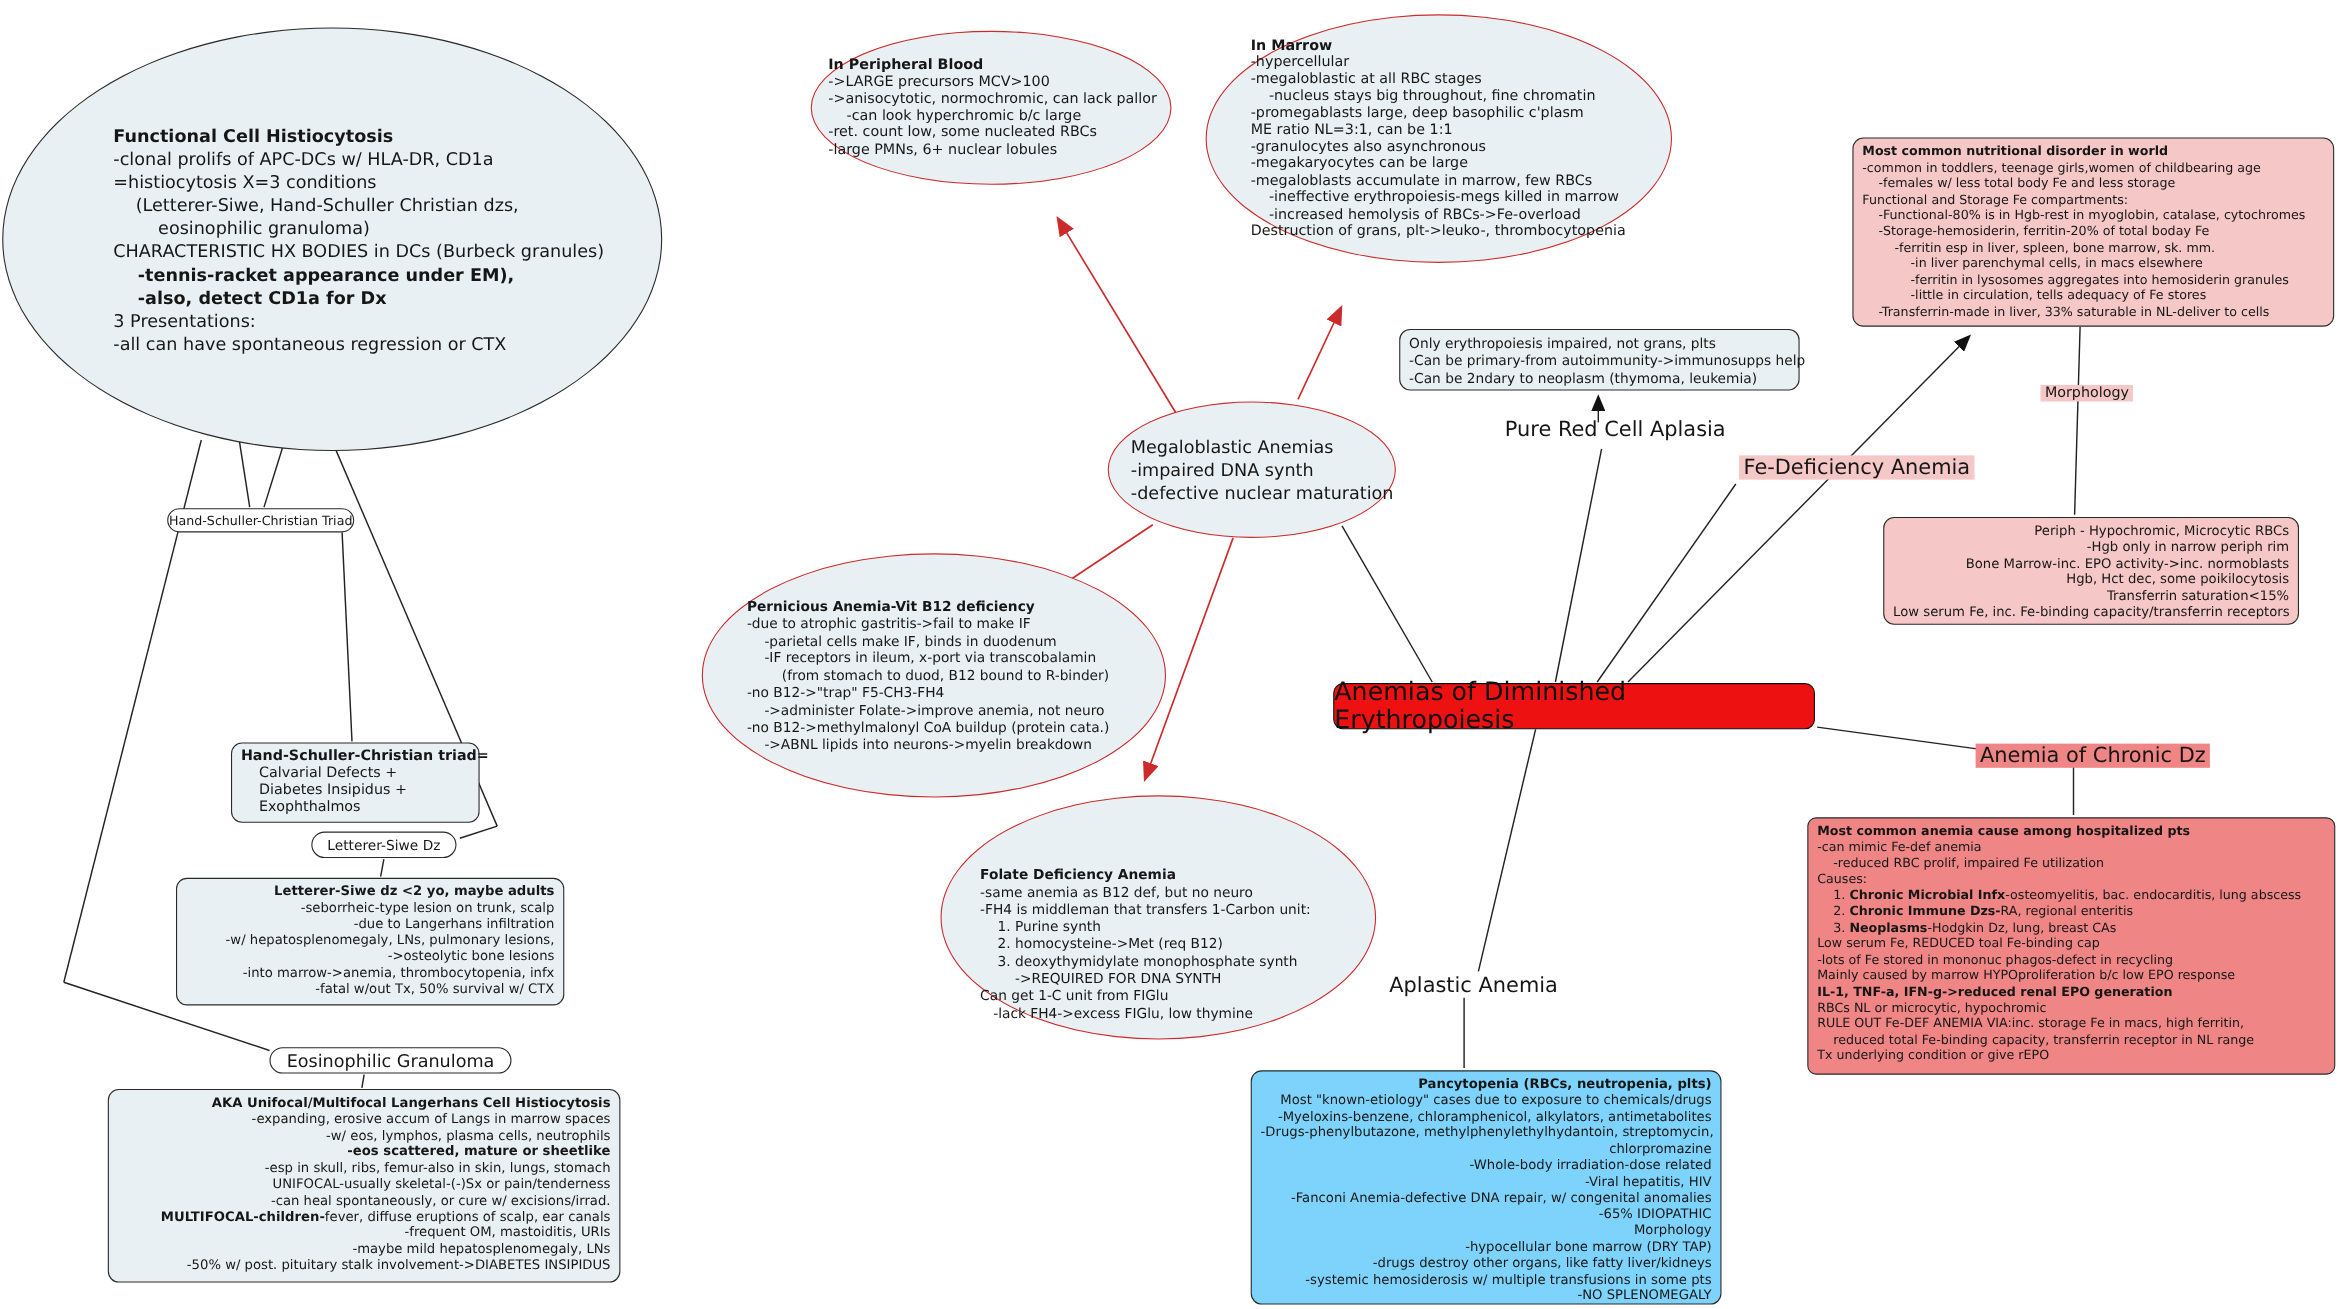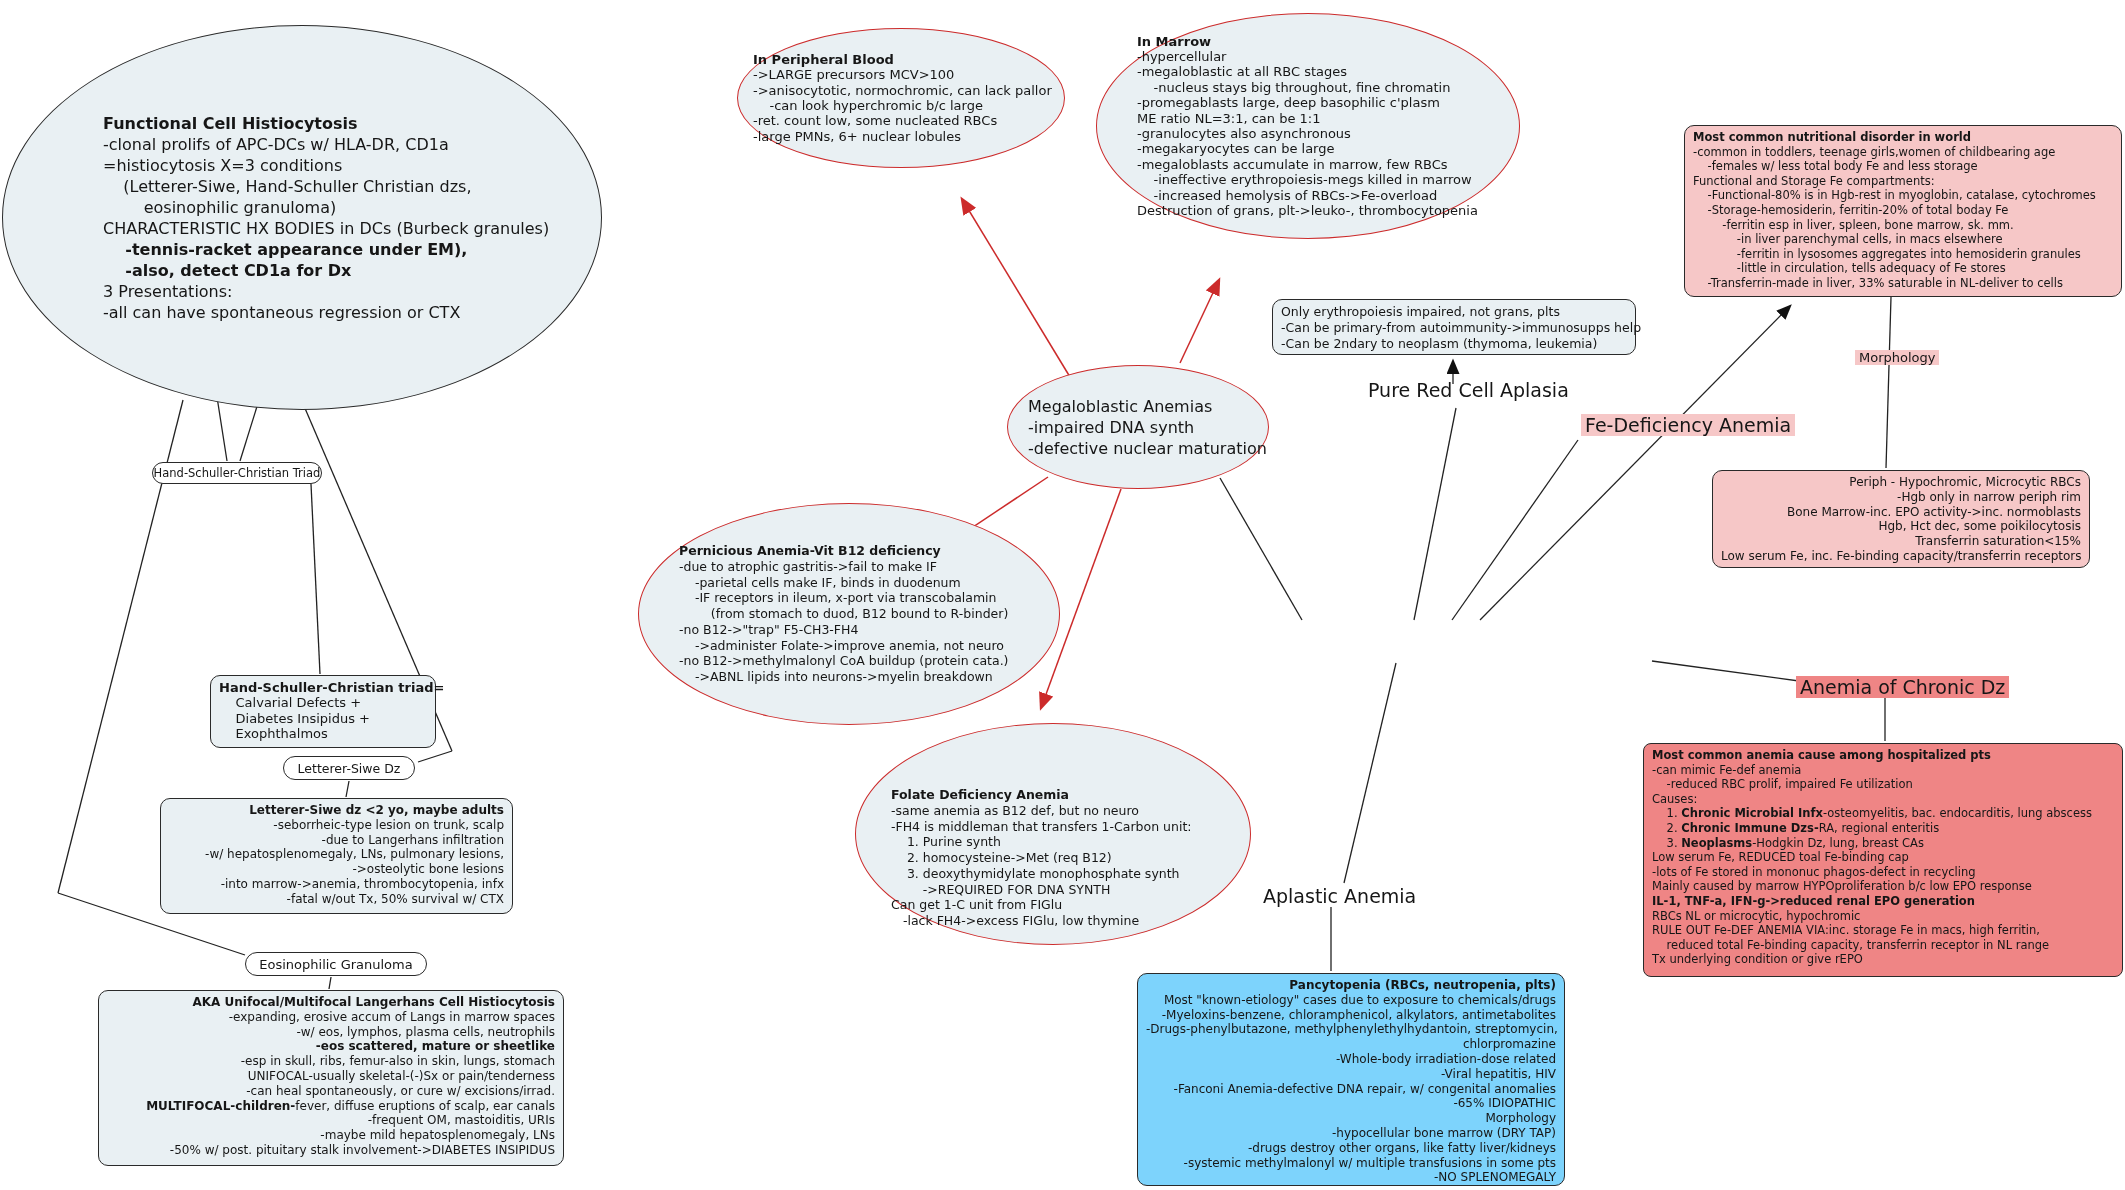--- a/index.html
+++ b/index.html
@@ -167,20 +167,23 @@
         <div class="ln">-FH4 is middleman that transfers 1-Carbon unit:</div>
         <div class="ln">    1. Purine synth</div>
         <div class="ln">    2. homocysteine-&gt;Met (req B12)</div>
         <div class="ln">    3. deoxythymidylate monophosphate synth</div>
         <div class="ln">        -&gt;REQUIRED FOR DNA SYNTH</div>
         <div class="ln">Can get 1-C unit from FIGlu</div>
         <div class="ln">   -lack FH4-&gt;excess FIGlu, low thymine</div>
       </div>
   </div>
 
+  <div class="node title-box" style="left:1212px;top:621px;width:438px;height:42px;">
+    <span>Anemias of Diminished Erythropoiesis</span>
+  </div>
 
   <div class="lbl" style="left:1368px;top:379px;font-size:19px;">Pure Red Cell Aplasia</div>
   <div class="lbl pinkbg" style="left:1581px;top:414px;font-size:19px;">Fe-Deficiency Anemia</div>
   <div class="lbl pinkbg" style="left:1855px;top:350px;font-size:13px;">Morphology</div>
   <div class="lbl salmonbg" style="left:1796px;top:676px;font-size:19px;">Anemia of Chronic Dz</div>
   <div class="lbl" style="left:1263px;top:885px;font-size:19px;">Aplastic Anemia</div>
 
   <div class="node box pink fs12" style="left:1712px;top:470px;width:378px;height:98px;">
     <div class="lines">
         <div class="ln">Periph - Hypochromic, Microcytic RBCs</div>
@@ -219,32 +222,32 @@
         <div class="ln">-Myeloxins-benzene, chloramphenicol, alkylators, antimetabolites</div>
         <div class="ln">-Drugs-phenylbutazone, methylphenylethylhydantoin, streptomycin,</div>
         <div class="ln">    chlorpromazine</div>
         <div class="ln">-Whole-body irradiation-dose related</div>
         <div class="ln">-Viral hepatitis, HIV</div>
         <div class="ln">-Fanconi Anemia-defective DNA repair, w/ congenital anomalies</div>
         <div class="ln">-65% IDIOPATHIC</div>
         <div class="ln">Morphology</div>
         <div class="ln">-hypocellular bone marrow (DRY TAP)</div>
         <div class="ln">-drugs destroy other organs, like fatty liver/kidneys</div>
-        <div class="ln">-systemic methylmalonyl w/ multiple transfusions in some pts</div>
+        <div class="ln">-systemic hemosiderosis w/ multiple transfusions in some pts</div>
         <div class="ln">-NO SPLENOMEGALY</div>
       </div>
   </div>
 
   <div class="node pill" style="left:152px;top:462px;width:170px;height:22px;font-size:11.5px;">
     <span>Hand-Schuller-Christian Triad</span>
   </div>
   <div class="node pill" style="left:283px;top:756px;width:132px;height:24px;font-size:12.5px;">
     <span>Letterer-Siwe Dz</span>
   </div>
-  <div class="node pill" style="left:245px;top:952px;width:182px;height:24px;font-size:13px;">
+  <div class="node pill" style="left:245px;top:952px;width:220px;height:24px;font-size:16px;">
     <span>Eosinophilic Granuloma</span>
   </div>
 
   <div class="node box fs13" style="left:210px;top:675px;width:226px;height:73px;">
     <div class="lines">
         <div class="ln b">Hand-Schuller-Christian triad=</div>
         <div class="ln">    Calvarial Defects +</div>
         <div class="ln">    Diabetes Insipidus +</div>
         <div class="ln">    Exophthalmos</div>
       </div>

